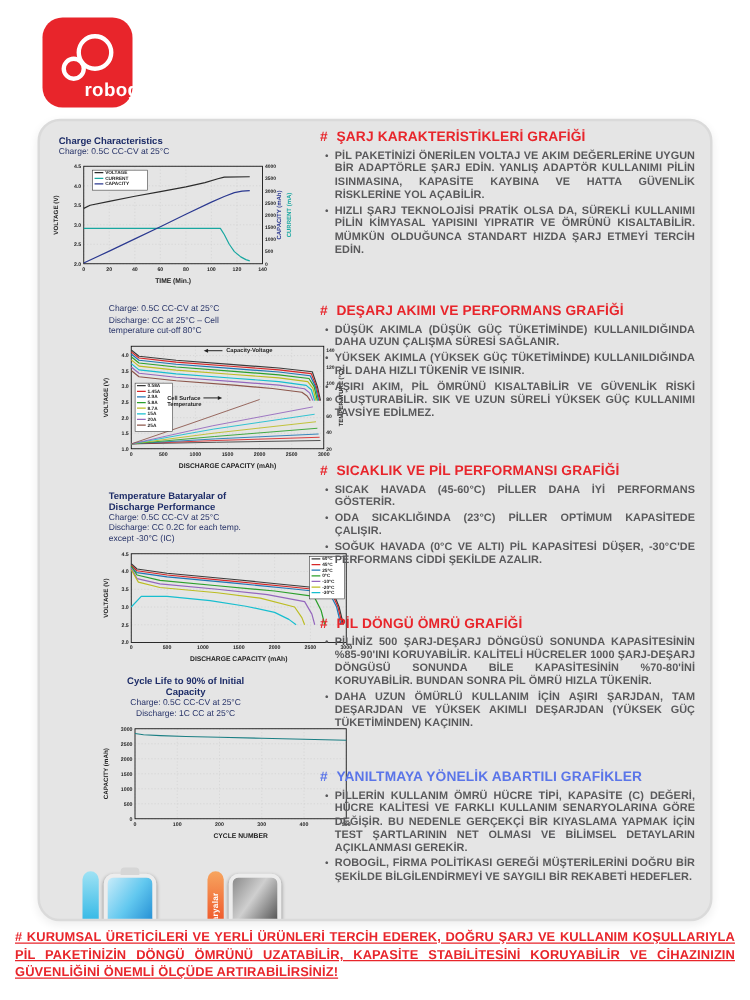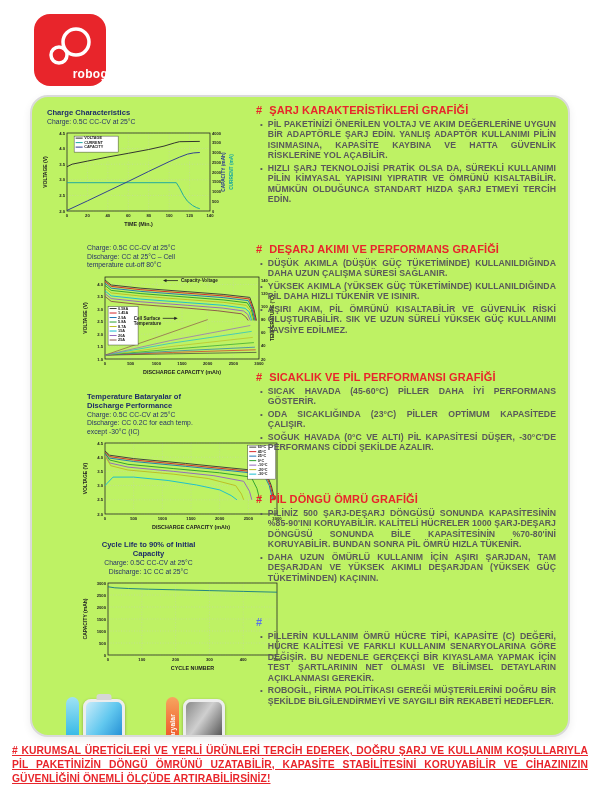--- a/index.html
+++ b/index.html
@@ -4,25 +4,25 @@
 <style>
   html,body{margin:0;padding:0;width:600px;height:800px;background:#ffffff;overflow:hidden;
     font-family:"Liberation Sans", sans-serif;}
   .page{position:relative;width:600px;height:800px;}
 
   
   .header{display:flex;align-items:flex-start;gap:16px;padding:14px 30px 0 34px;}
   .logo{width:72px;height:72px;background:#e8252b;border-radius:16px;flex:none;
     display:flex;flex-direction:column;align-items:center;justify-content:flex-end;padding-bottom:5px;box-sizing:border-box;position:relative;}
   .logo svg{position:absolute;top:8px;left:0;}
-  .logo-text{color:#fff;font-size:12px;font-weight:700;letter-spacing:.3px;padding-left:48px;}
+  .logo-text{color:#fff;font-size:15px;font-weight:700;letter-spacing:.3px;padding-left:48px;}
   .title{color:#e8252b;font-size:26px;font-weight:800;line-height:1.12;letter-spacing:.2px;margin-top:9px;max-width:440px;}
 
   
-  .card{position:absolute;left:30px;top:95px;width:540px;height:642px;background:#bef264;
+  .card{position:absolute;left:30px;top:95px;width:540px;height:642px;background:#e5e5e5;
     border:2px solid #dadada;border-radius:18px;box-sizing:border-box;display:flex;
     box-shadow:0 3px 8px rgba(0,0,0,.07);overflow:hidden;}
   .col-left{width:218px;flex:none;padding:8px 0 0 9px;box-sizing:border-box;}
   .col-right{flex:1;min-width:0;padding:7px 12px 0 6px;box-sizing:border-box;}
 
   
   .fig{margin-bottom:5px;}
   .fig-title{color:#1e2d68;font-size:7.6px;font-weight:700;margin:0 0 1px 6px;}
   .fig-sub{color:#273368;font-size:6.8px;font-weight:500;margin:0 0 0 6px;line-height:1.25;}
   .fig svg{display:block;margin-top:2px;}
@@ -439,20 +439,21 @@
             <li>
               <span class="blt">•</span>
               <div class="btxt">DAHA UZUN ÖMÜRLÜ KULLANIM İÇİN AŞIRI ŞARJDAN, TAM DEŞARJDAN VE YÜKSEK AKIMLI DEŞARJDAN (YÜKSEK GÜÇ TÜKETİMİNDEN) KAÇININ.</div>
             </li>
           </ul>
   </section>
 
   <section class="sec sec5">
     <h2 class="sec-h acc-blue">
             <span class="hash">#</span>
+            <span class="sec-title">YANILTMAYA YÖNELİK ABARTILI GRAFİKLER</span>
           </h2>
     <ul class="blist">
             <li>
               <span class="blt">•</span>
               <div class="btxt">PİLLERİN KULLANIM ÖMRÜ HÜCRE TİPİ, KAPASİTE (C) DEĞERİ, HÜCRE KALİTESİ VE FARKLI KULLANIM SENARYOLARINA GÖRE DEĞİŞİR. BU NEDENLE GERÇEKÇİ BİR KIYASLAMA YAPMAK İÇİN TEST ŞARTLARININ NET OLMASI VE BİLİMSEL DETAYLARIN AÇIKLANMASI GEREKİR.</div>
             </li>
             <li>
               <span class="blt">•</span>
               <div class="btxt">ROBOGİL, FİRMA POLİTİKASI GEREĞİ MÜŞTERİLERİNİ DOĞRU BİR ŞEKİLDE BİLGİLENDİRMEYİ VE SAYGILI BİR REKABETİ HEDEFLER.</div>
             </li>

